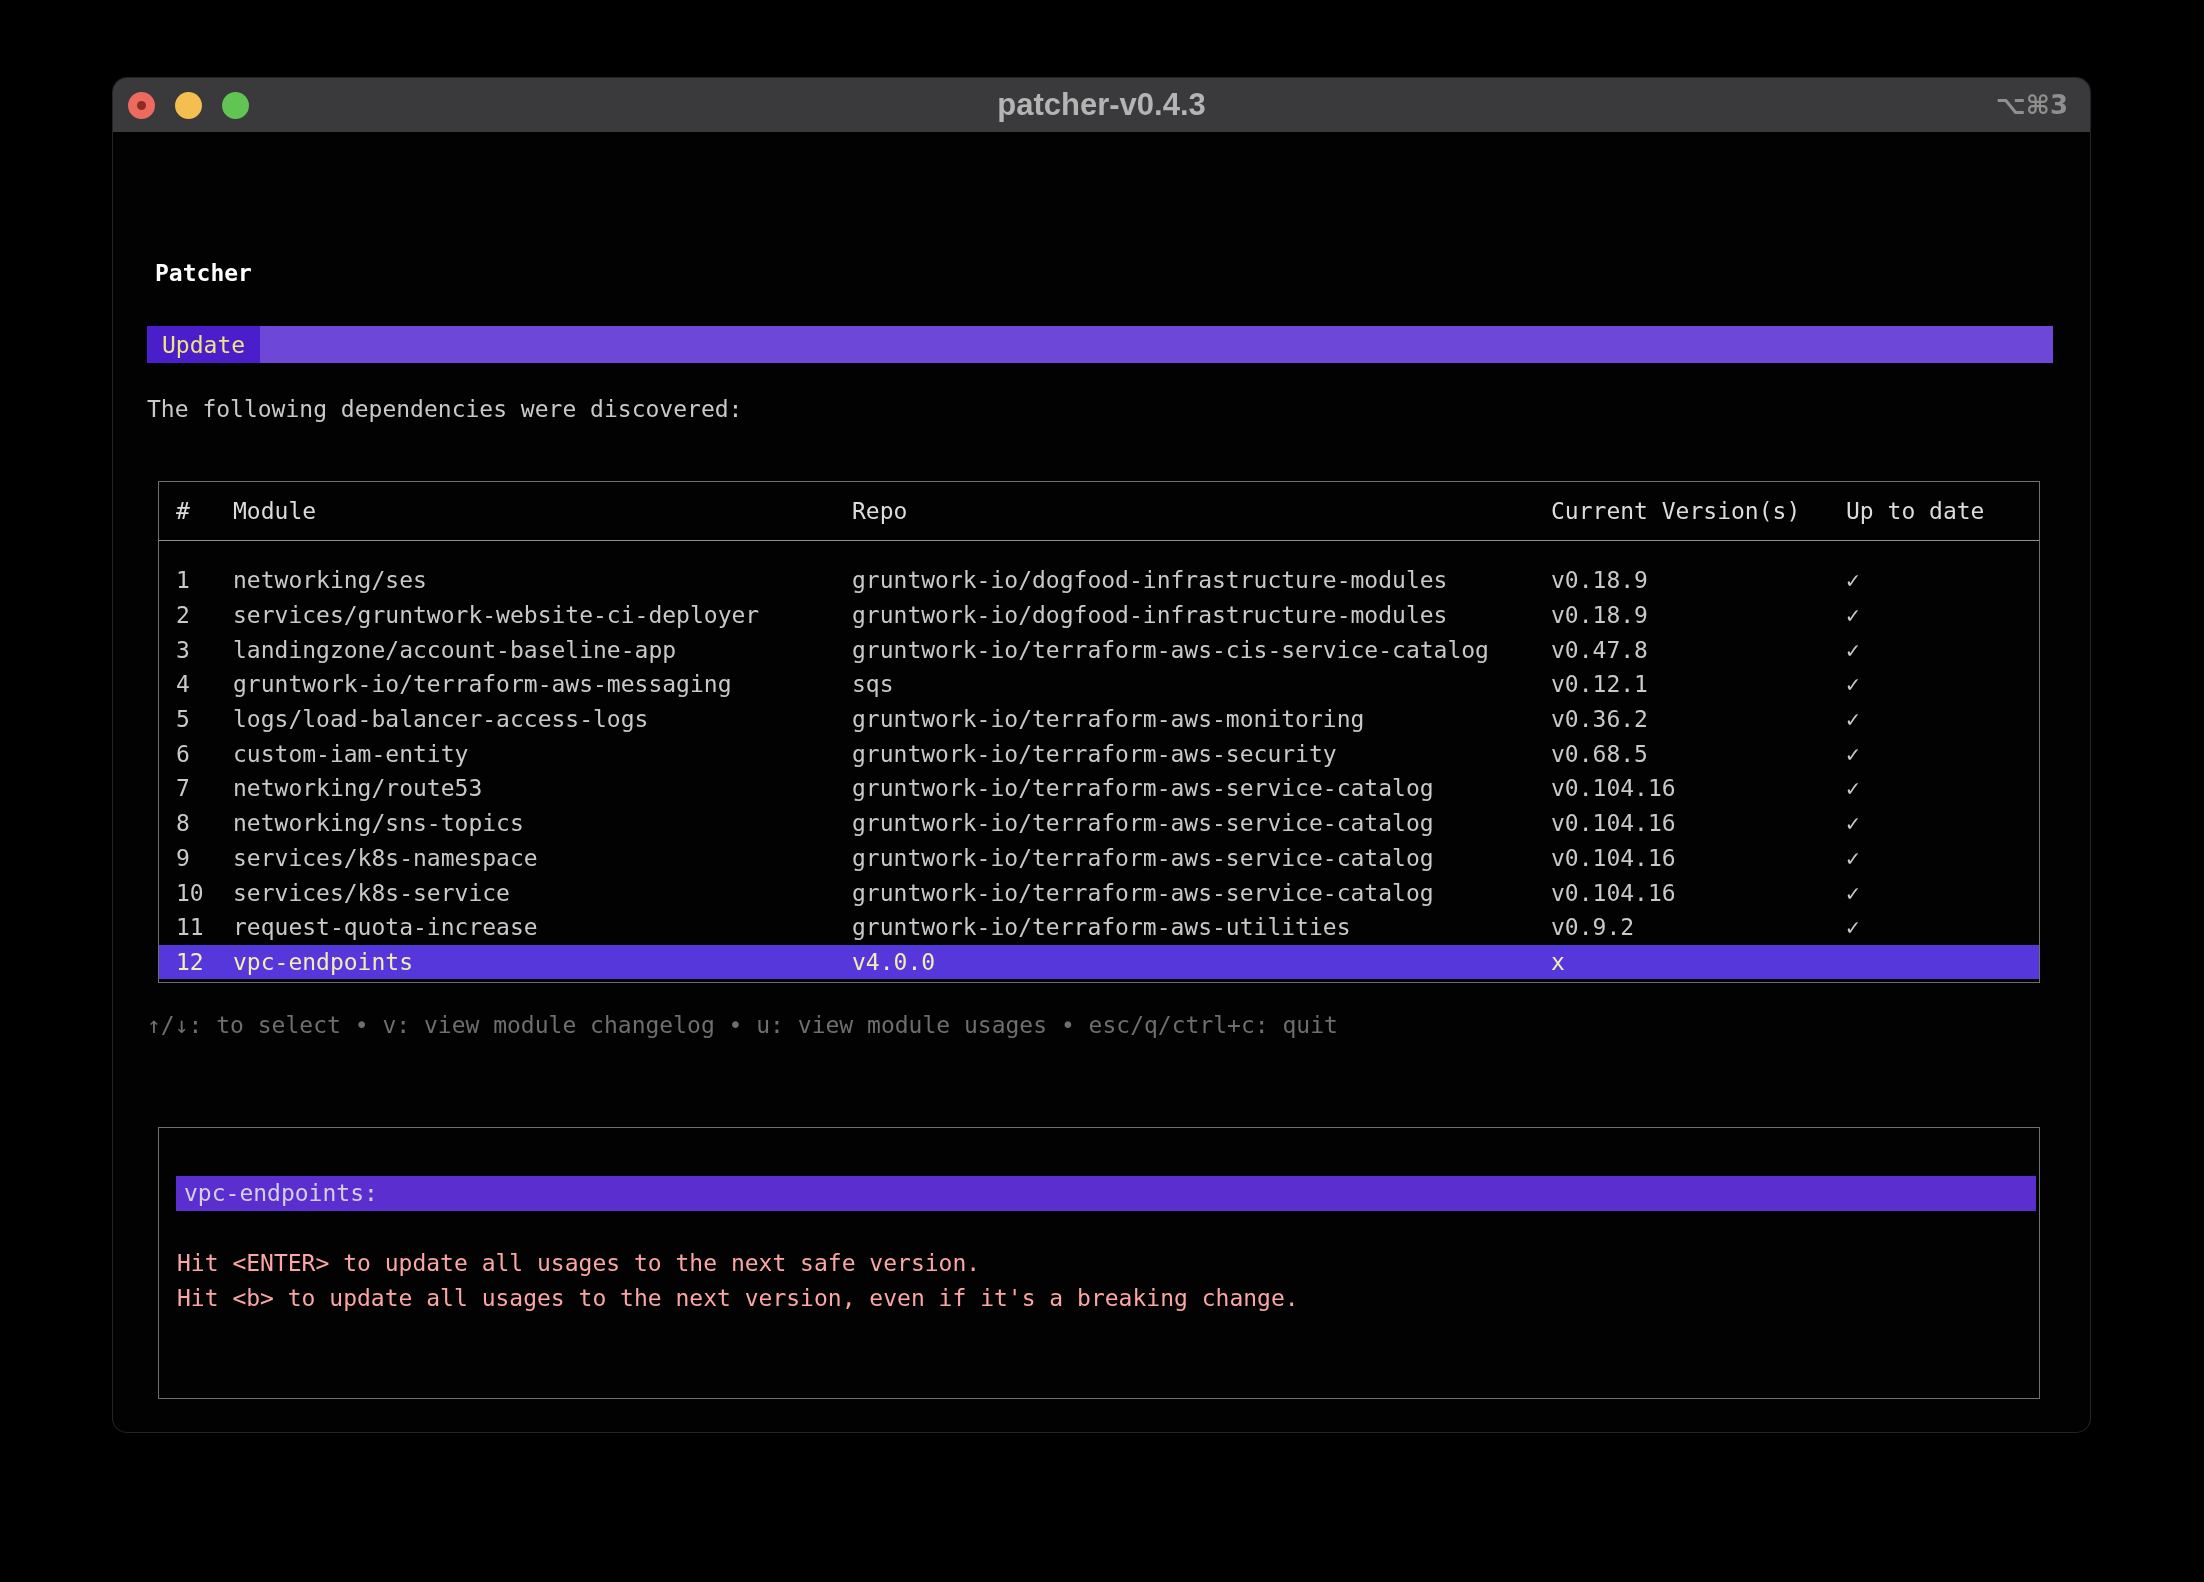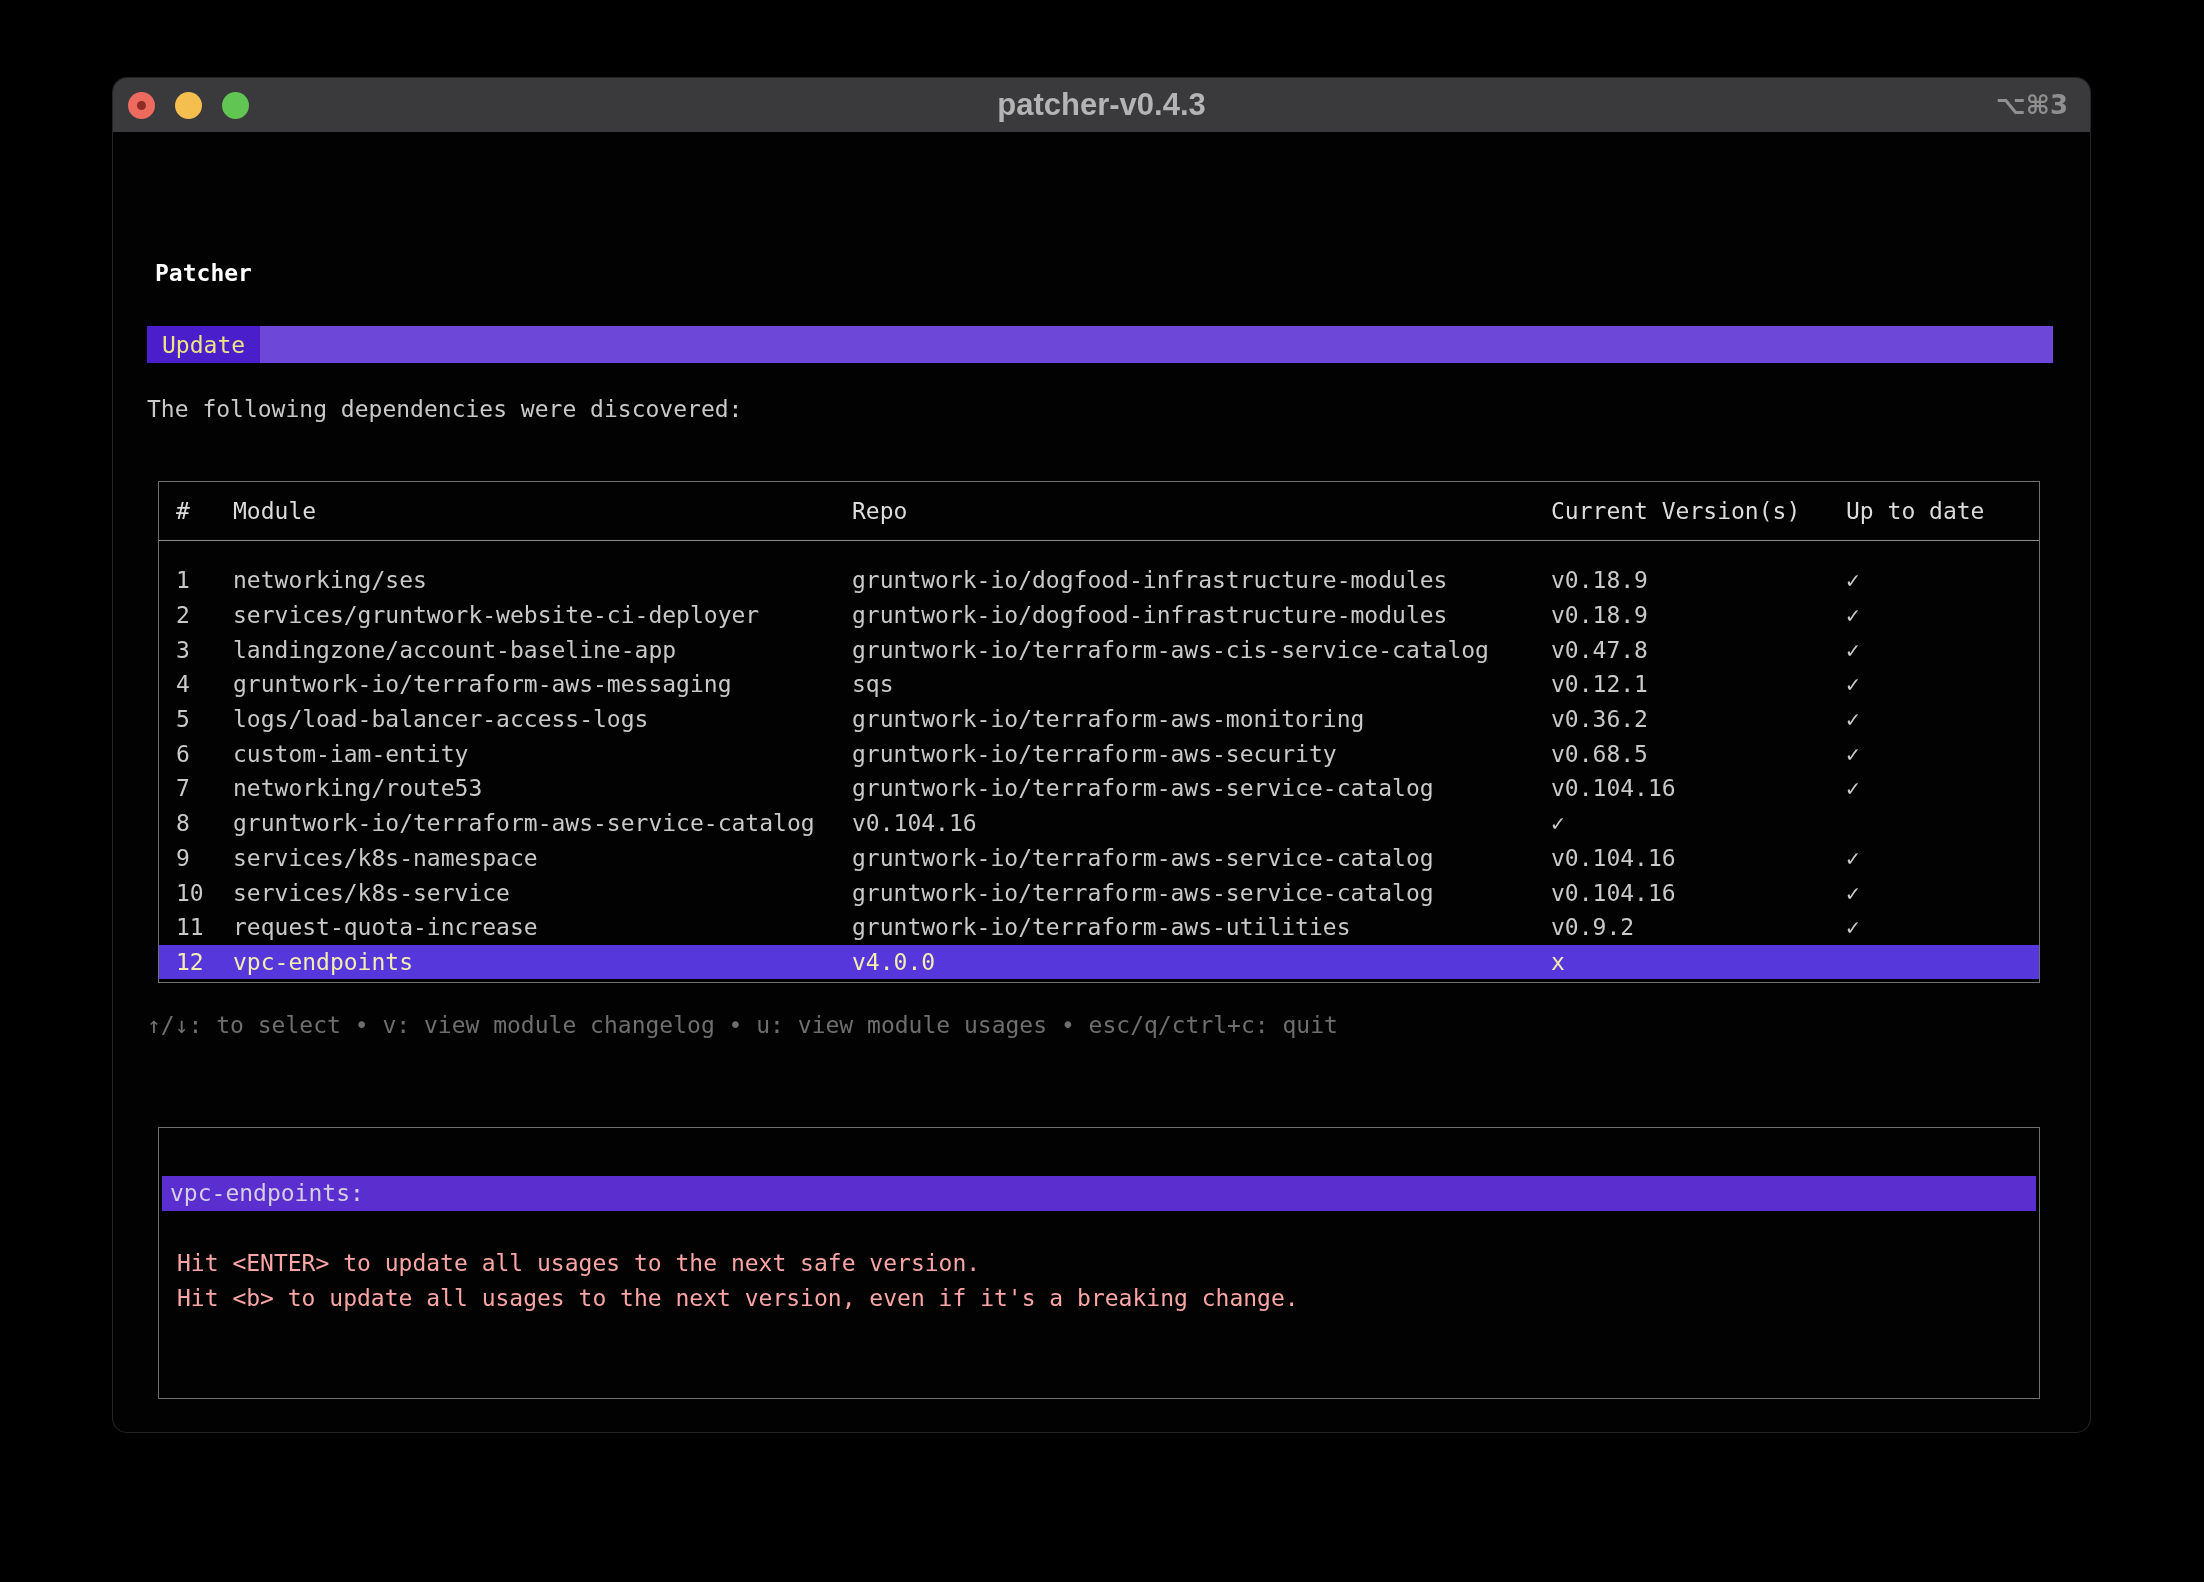--- a/index.html
+++ b/index.html
@@ -106,21 +106,21 @@
   }
 
   
   .detail-panel {
     position: absolute; left: 45px; top: 995px;
     width: 1882px; height: 272px;
     border: 1px solid #6f6f6f;
     box-sizing: border-box;
   }
   .detail-bar {
-    margin: 48px 3px 0 3px;
+    margin: 48px 3px 0 17px;
     height: 35px; line-height: 35px;
     padding-left: 8px;
     background: var(--detail-selection, #5b2fcf);
     color: #d5cfe2;
   }
   .detail-lines { margin-top: 35px; padding-left: 18px; }
   .detail-line { height: 35px; line-height: 35px; color: #fca5a5; }
 </style>
 </head>
 <body>
@@ -200,20 +200,21 @@
           </div>
           <div class="tgrid trow">
             <div class="cell cell-num">7</div>
             <div class="cell">networking/route53</div>
             <div class="cell">gruntwork-io/terraform-aws-service-catalog</div>
             <div class="cell">v0.104.16</div>
             <div class="cell">✓</div>
           </div>
           <div class="tgrid trow">
             <div class="cell cell-num">8</div>
+            <div class="cell">networking/sns-topics</div>
             <div class="cell">gruntwork-io/terraform-aws-service-catalog</div>
             <div class="cell">v0.104.16</div>
             <div class="cell">✓</div>
           </div>
           <div class="tgrid trow">
             <div class="cell cell-num">9</div>
             <div class="cell">services/k8s-namespace</div>
             <div class="cell">gruntwork-io/terraform-aws-service-catalog</div>
             <div class="cell">v0.104.16</div>
             <div class="cell">✓</div>

